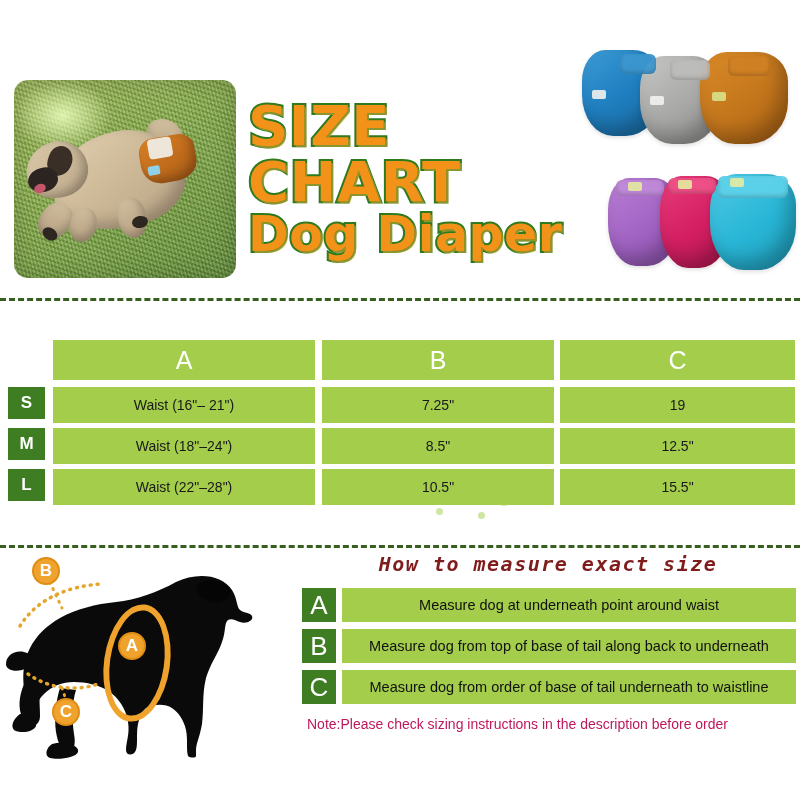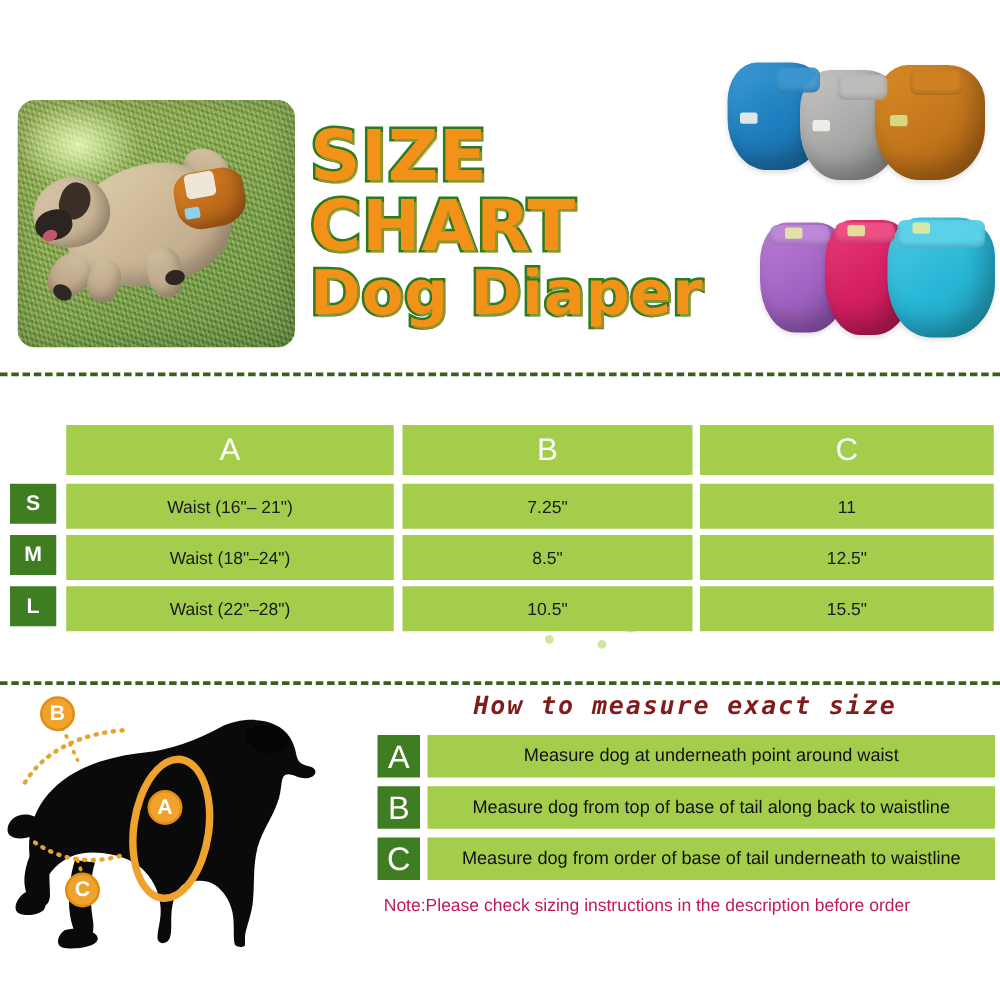--- a/index.html
+++ b/index.html
@@ -441,21 +441,21 @@
   <div class="table-row" id="row-header">
     <div class="cell header-cell col-a">A</div>
     <div class="cell header-cell col-b">B</div>
     <div class="cell header-cell col-c">C</div>
   </div>
 
   <div class="table-row" id="row-s">
     <div class="size-badge">S</div>
     <div class="cell col-a">Waist (16"– 21")</div>
     <div class="cell col-b">7.25"</div>
-    <div class="cell col-c">11</div>
+    <div class="cell col-c">19</div>
   </div>
 
   <div class="table-row" id="row-m">
     <div class="size-badge">M</div>
     <div class="cell col-a">Waist (18"–24")</div>
     <div class="cell col-b">8.5"</div>
     <div class="cell col-c">12.5"</div>
   </div>
 
   <div class="table-row" id="row-l">
@@ -558,21 +558,21 @@
   <div id="measure-panel">
     <div id="measure-title">How to measure exact size</div>
 
     <div class="measure-row" id="measure-row-a">
       <div class="measure-badge">A</div>
       <div class="measure-text">Measure dog at underneath point around waist</div>
     </div>
 
     <div class="measure-row" id="measure-row-b">
       <div class="measure-badge">B</div>
-      <div class="measure-text">Measure dog from top of base of tail along back to waistline</div>
+      <div class="measure-text">Measure dog from top of base of tail along back to underneath</div>
     </div>
 
     <div class="measure-row" id="measure-row-c">
       <div class="measure-badge">C</div>
       <div class="measure-text">Measure dog from order of base of tail underneath to waistline</div>
     </div>
 
     <div id="measure-note">Note:Please check sizing instructions in the description before order</div>
   </div>
 </div>

